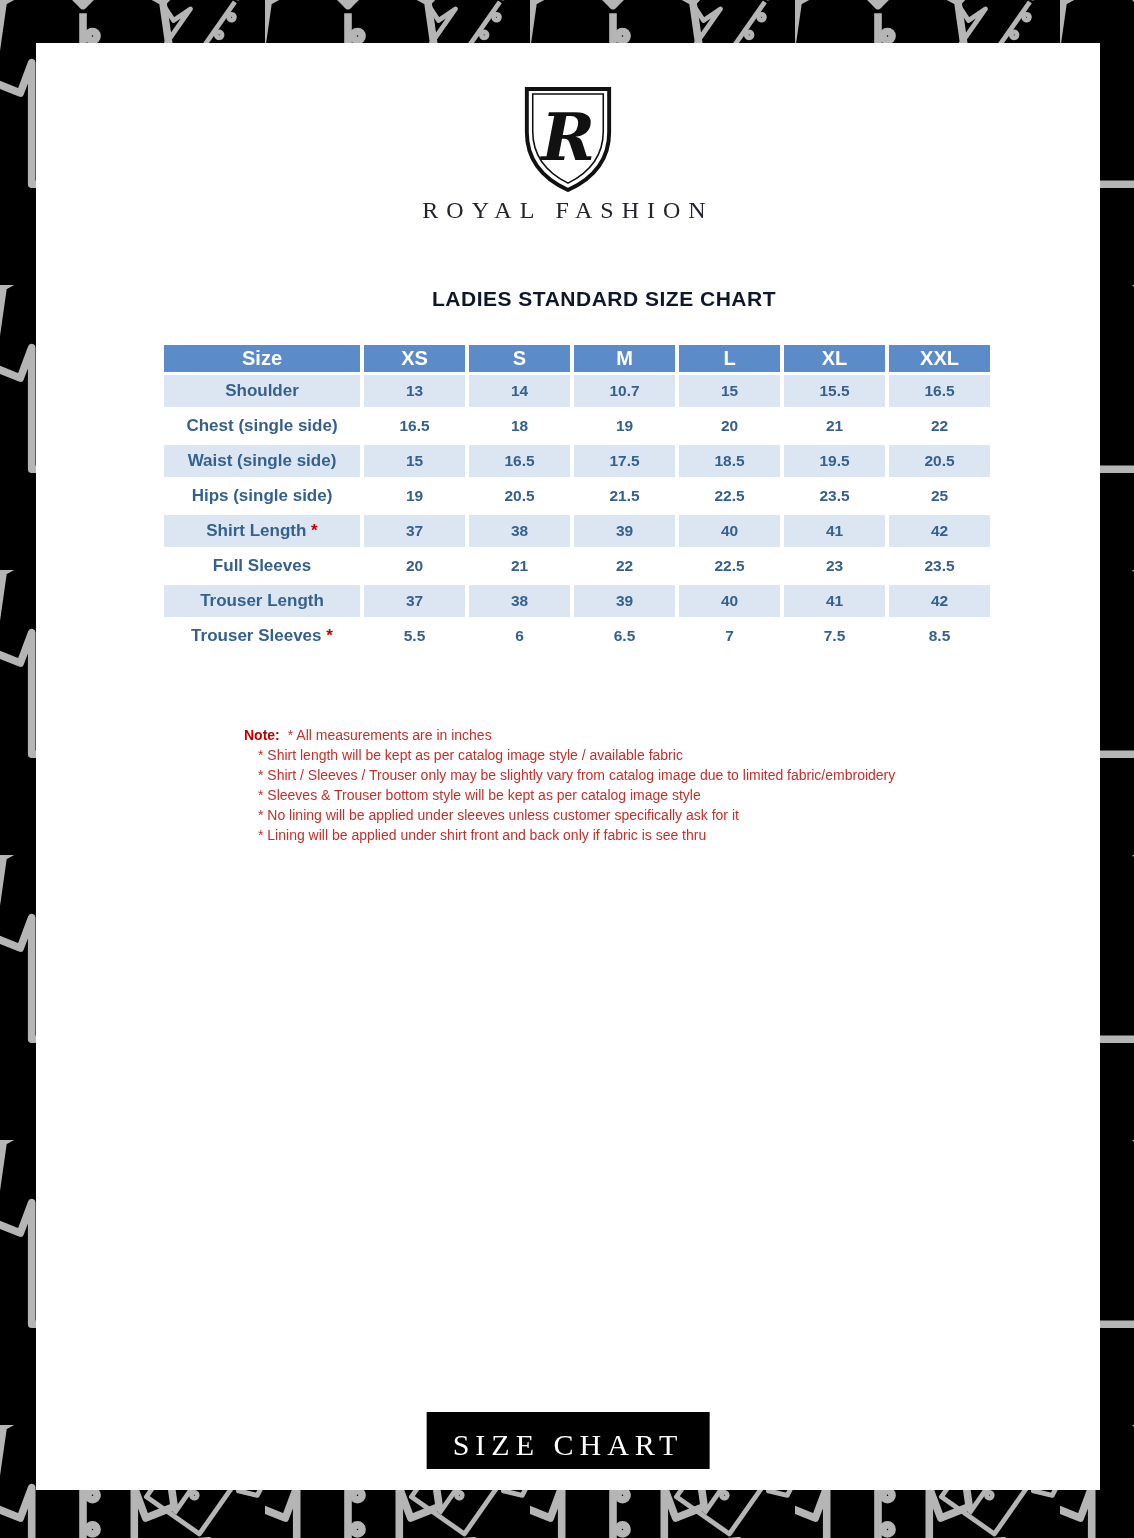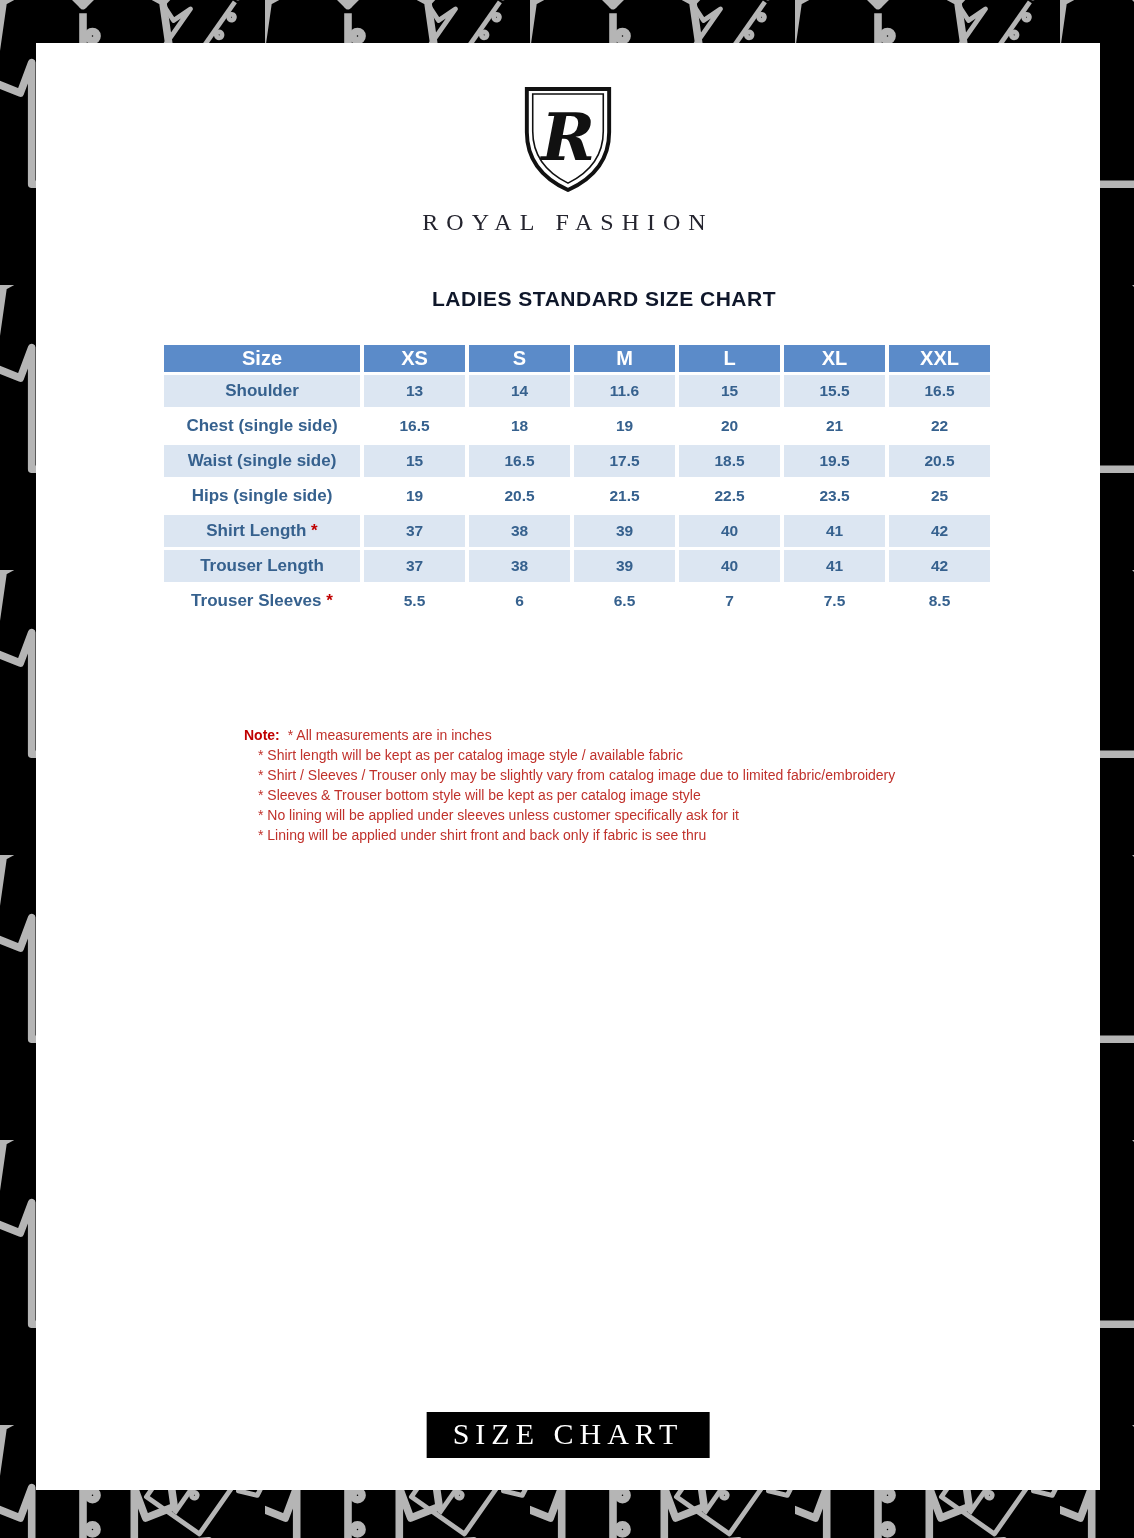--- a/index.html
+++ b/index.html
@@ -19,21 +19,21 @@
     position: absolute;
     left: 36px; top: 43px;
     width: 1064px; height: 1447px;
     background: #ffffff;
   }
 
   
   .brand { position: absolute; top: 42px; left: 0; width: 100%; text-align: center; }
   .shield-wrap { display: inline-block; }
   .brand-name {
-    margin-top: 12px;
+    margin-top: 0;
     font-family: "Liberation Serif", serif;
     font-size: 24px;
     letter-spacing: 8px;
     color: #24242e;
     font-weight: 500;
   }
 
   
   .chart-title {
     position: absolute; top: 244px; left: 0; width: 100%;
@@ -86,21 +86,21 @@
 
   
   .footer-banner {
     position: absolute; top: 1369px; left: 50%;
     transform: translateX(-50%);
     background: #000000;
     color: #ffffff;
     font-family: "Liberation Serif", serif;
     font-size: 30px;
     letter-spacing: 6px;
-    padding: 5px 26px 7px 26px;
+    padding: 16px 26px 7px 26px;
     white-space: nowrap;
   }
 </style>
 </head>
 <body>
 
 <div class="page">
 
   <svg class="border-pattern" width="1134" height="1538" viewBox="0 0 1134 1538" aria-hidden="true">
     <defs>
@@ -150,21 +150,21 @@
             <th class="col-val">L</th>
             <th class="col-val">XL</th>
             <th class="col-val">XXL</th>
           </tr>
       </thead>
       <tbody>
           <tr class="row-alt">
             <td class="cell-label"><span>Shoulder</span></td>
             <td class="cell-value">13</td>
             <td class="cell-value">14</td>
-            <td class="cell-value">11.6</td>
+            <td class="cell-value">10.7</td>
             <td class="cell-value">15</td>
             <td class="cell-value">15.5</td>
             <td class="cell-value">16.5</td>
           </tr>
           <tr class="row-plain">
             <td class="cell-label"><span>Chest (single side)</span></td>
             <td class="cell-value">16.5</td>
             <td class="cell-value">18</td>
             <td class="cell-value">19</td>
             <td class="cell-value">20</td>
@@ -190,20 +190,29 @@
             <td class="cell-value">25</td>
           </tr>
           <tr class="row-alt">
             <td class="cell-label"><span>Shirt Length</span><span class="asterisk"> *</span></td>
             <td class="cell-value">37</td>
             <td class="cell-value">38</td>
             <td class="cell-value">39</td>
             <td class="cell-value">40</td>
             <td class="cell-value">41</td>
             <td class="cell-value">42</td>
+          </tr>
+          <tr class="row-plain">
+            <td class="cell-label"><span>Full Sleeves</span></td>
+            <td class="cell-value">20</td>
+            <td class="cell-value">21</td>
+            <td class="cell-value">22</td>
+            <td class="cell-value">22.5</td>
+            <td class="cell-value">23</td>
+            <td class="cell-value">23.5</td>
           </tr>
           <tr class="row-alt">
             <td class="cell-label"><span>Trouser Length</span></td>
             <td class="cell-value">37</td>
             <td class="cell-value">38</td>
             <td class="cell-value">39</td>
             <td class="cell-value">40</td>
             <td class="cell-value">41</td>
             <td class="cell-value">42</td>
           </tr>

